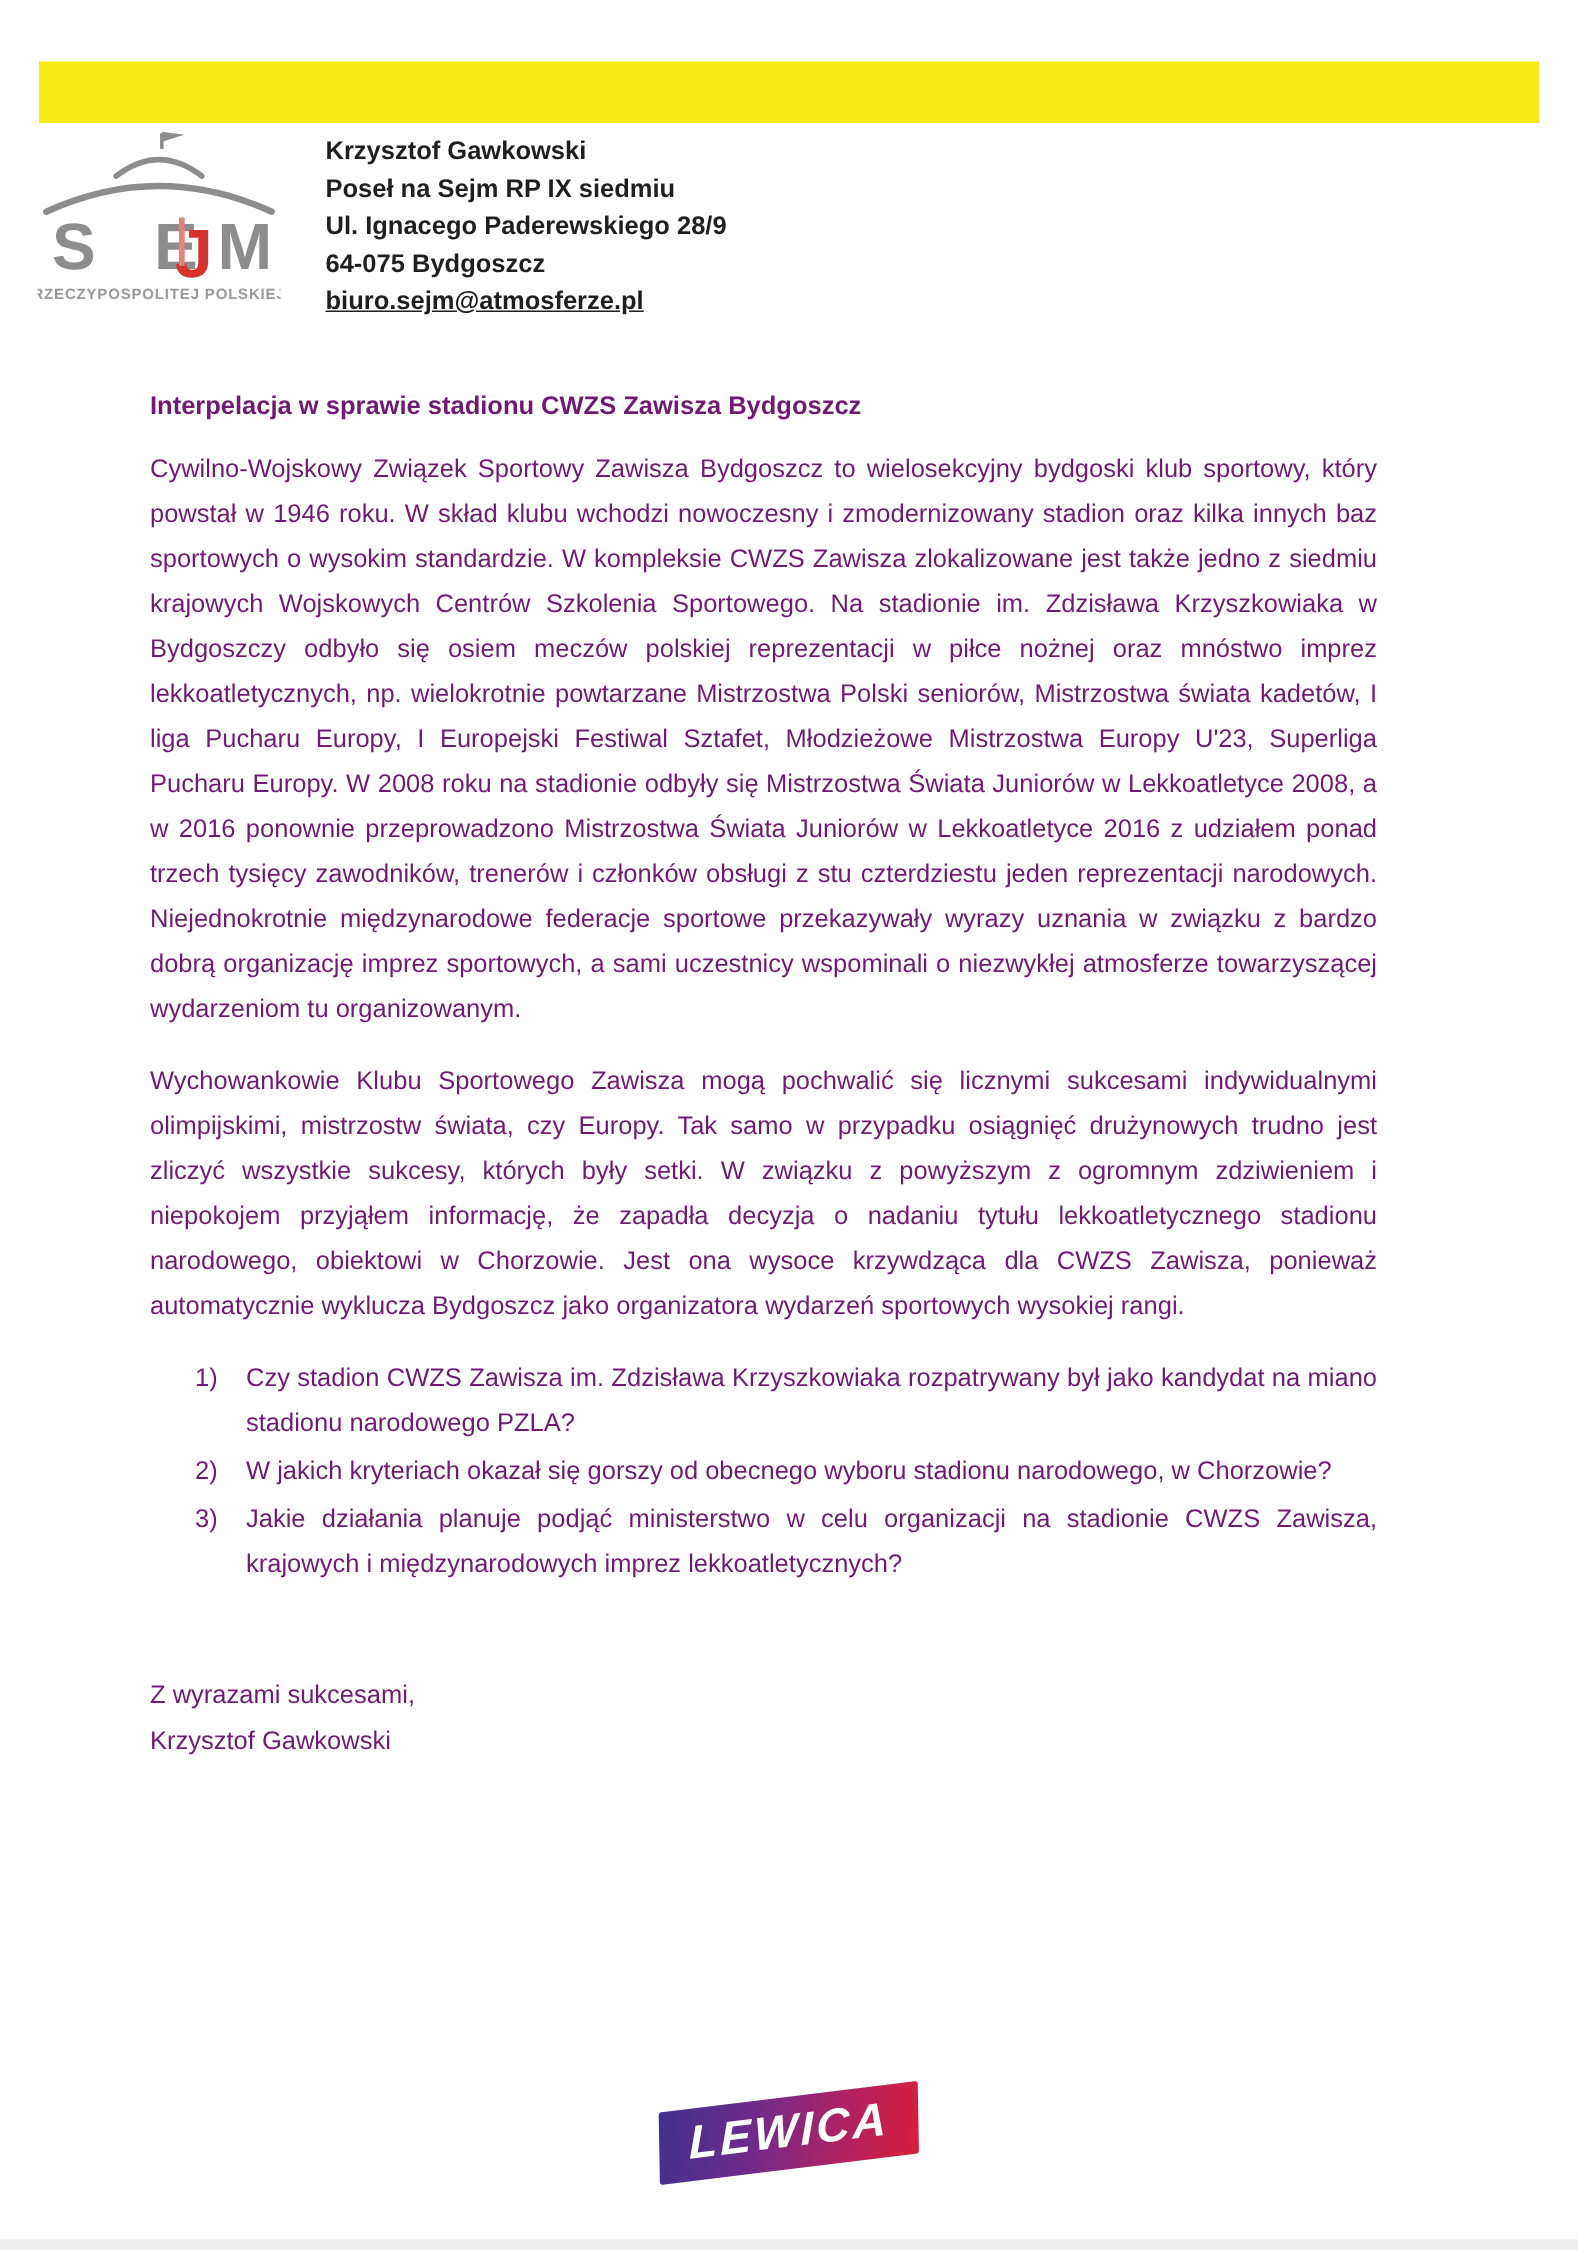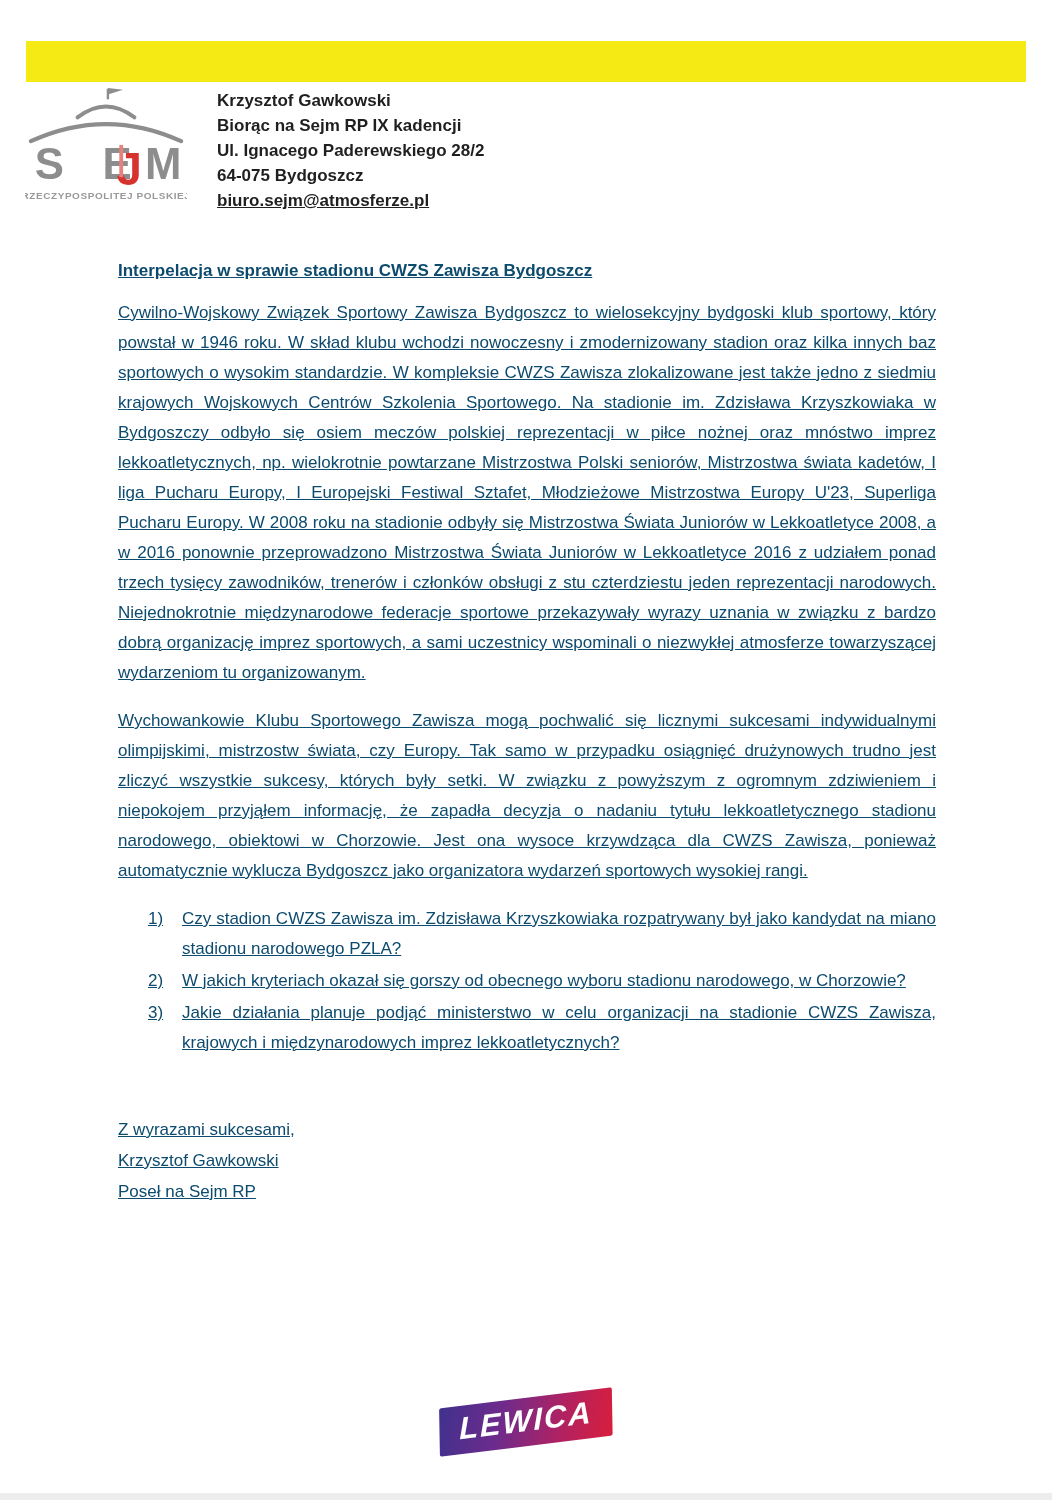--- a/index.html
+++ b/index.html
@@ -33,27 +33,26 @@
     margin-left: 30px;
     margin-top: 2px;
     font-size: 17px;
     font-weight: bold;
     line-height: 25px;
     color: #1f1f1f;
   }
   .sender-block .email { text-decoration: underline; }
   .content {
     position: absolute;
-    left: 118px;
+    left: 100px;
     top: 256px;
     width: 818px;
     font-size: 17px;
     line-height: 30px;
-    color: #0c4a6e;
-    text-decoration: underline;
+    color: #701a75;
   }
   .doc-title { font-weight: bold; margin: 0 0 12px 0; font-size: 17px; }
   .addressee { margin: 0 0 56px 0; }
   .salutation { margin: 0 0 20px 0; }
   .para { text-align: justify; margin: 0 0 18px 0; }
   .q-intro { margin: 0 0 14px 0; text-align: justify; }
   .q-list { margin-left: 30px; }
   .q-item { display: flex; margin-bottom: 2px; }
   .q-num { width: 34px; flex-shrink: 0; }
   .q-text { flex: 1; text-align: justify; }
@@ -106,22 +105,22 @@
         <text x="10" y="98" font-family="Liberation Sans, sans-serif" font-size="46" font-weight="bold" fill="#8d8d8d" letter-spacing="14">S E</text>
         <text x="96" y="104" font-family="Liberation Sans, sans-serif" font-size="48" font-weight="bold" fill="#d6332f">J</text>
         <rect x="99" y="62" width="4" height="34" fill="#e8807c"></rect>
         <text x="126" y="98" font-family="Liberation Sans, sans-serif" font-size="46" font-weight="bold" fill="#8d8d8d">M</text>
         <text x="85" y="119" text-anchor="middle" font-family="Liberation Sans, sans-serif" font-size="10.5" font-weight="bold" fill="#999999" letter-spacing="0.6">RZECZYPOSPOLITEJ POLSKIEJ</text>
       </svg>
     </div>
 
     <div class="sender-block">
       <div>Krzysztof Gawkowski</div>
-      <div>Biorąc na Sejm RP IX kadencji</div>
-      <div>Ul. Ignacego Paderewskiego 28/2</div>
+      <div>Poseł na Sejm RP IX siedmiu</div>
+      <div>Ul. Ignacego Paderewskiego 28/9</div>
       <div>64-075 Bydgoszcz</div>
       <div class="email">biuro.sejm@atmosferze.pl</div>
     </div>
   </div>
 
   <div class="content">
 
     <div class="doc-title">Interpelacja w sprawie stadionu CWZS Zawisza Bydgoszcz</div>
 
 
@@ -142,21 +141,20 @@
       </div>
       <div class="q-item">
         <span class="q-num">3)</span>
         <span class="q-text">Jakie działania planuje podjąć ministerstwo w celu organizacji na stadionie CWZS Zawisza, krajowych i międzynarodowych imprez lekkoatletycznych?</span>
       </div>
     </div>
 
     <div class="closing">
       <div>Z wyrazami sukcesami,</div>
       <div>Krzysztof Gawkowski</div>
-      <div>Poseł na Sejm RP</div>
     </div>
   </div>
 
   <div class="lewica-wrap">
     <span class="lewica-logo">LEWICA</span>
   </div>
 
   <div class="bottom-strip"></div>
 
 </div>

